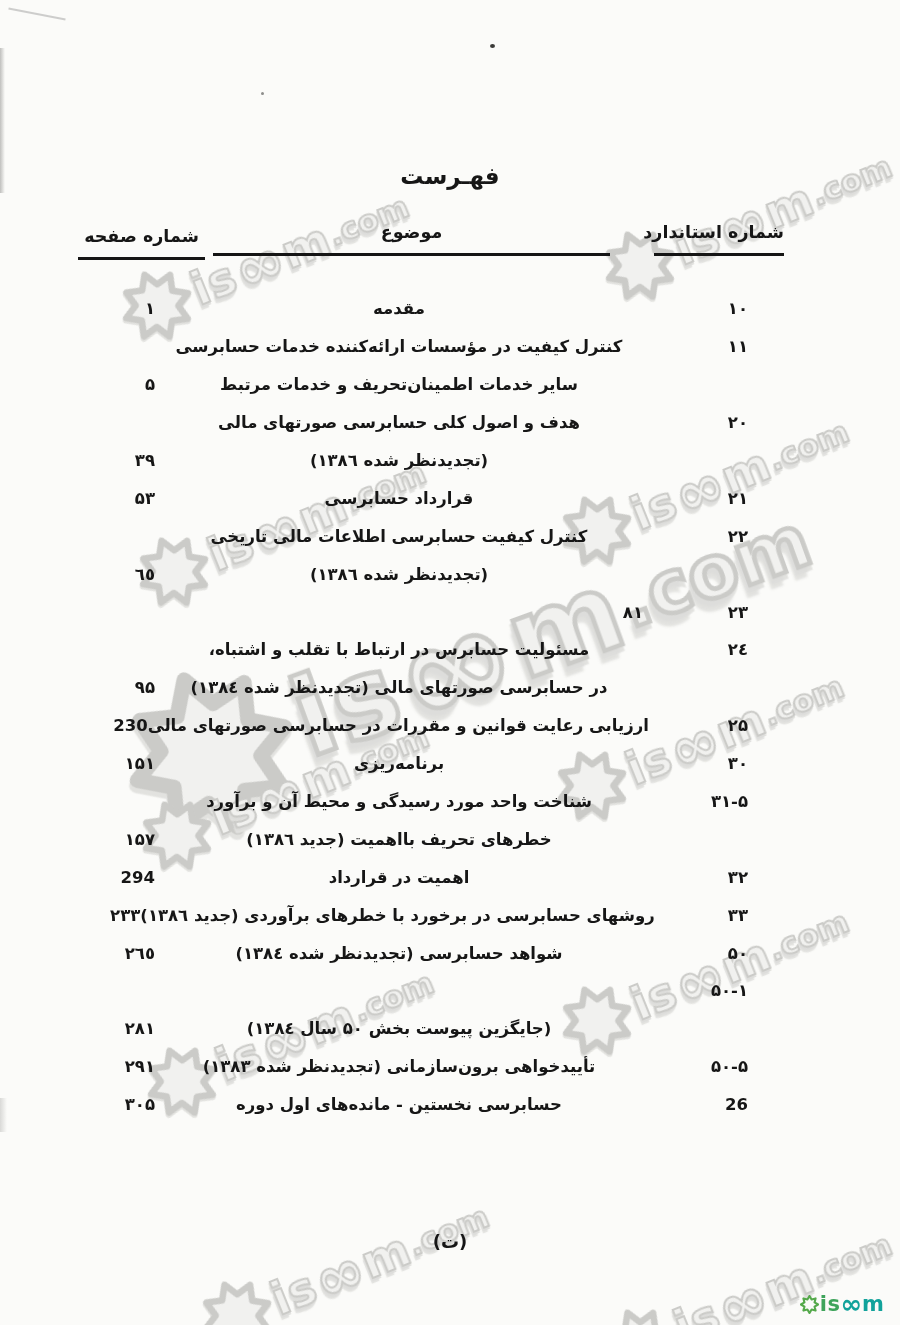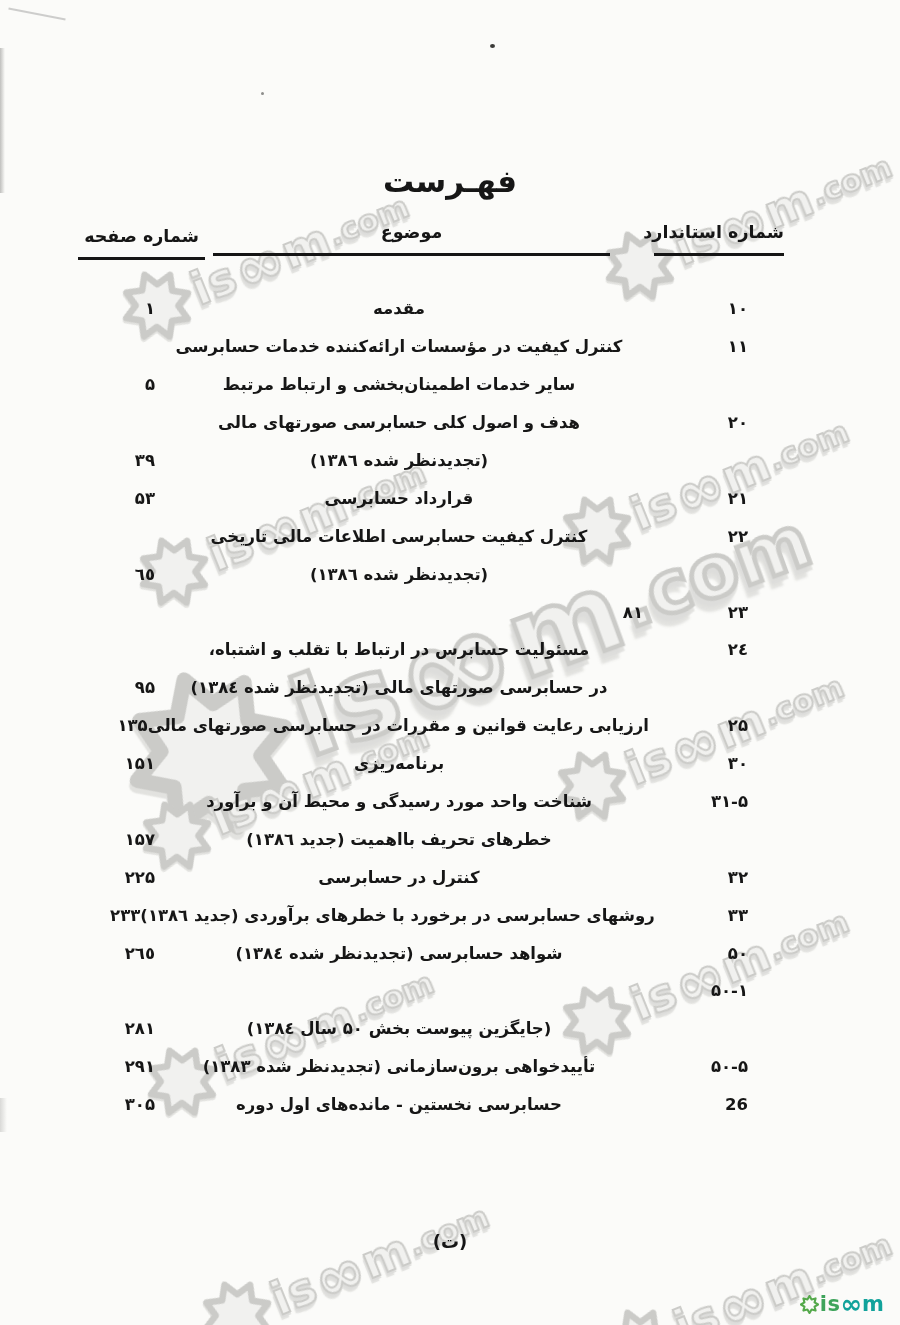--- a/index.html
+++ b/index.html
@@ -19,21 +19,21 @@
   }
   .wm svg{flex:0 0 auto;margin-right:2px;}
   .wm .t-is{font-size:46px;letter-spacing:1px;}
   .wm .t-oo{font-size:60px;line-height:1;margin:0 1px;}
   .wm .t-m{font-size:46px;}
   .wm .t-dom{font-size:31px;margin-left:2px;}
   
   .content{position:absolute;inset:0;z-index:2;direction:rtl;}
   .doc-title{
     position:absolute;top:163px;left:0;right:0;margin:0;
-    text-align:center;font-size:31px;font-weight:bold;letter-spacing:0.5px;
+    text-align:center;font-size:23px;font-weight:bold;letter-spacing:0.5px;
   }
   .th{
     position:absolute;top:222px;height:34px;box-sizing:border-box;
     font-size:17.5px;font-weight:bold;text-align:center;white-space:nowrap;
     border-bottom:3.5px solid #151515;padding-bottom:4px;
   }
   .th-std{left:654px;width:130px;}
   .th-subj{left:213px;width:397px;text-align:center;}
   .th-page{left:78px;width:127px;top:226px;}
   .rows{position:absolute;top:290px;left:80px;width:668px;}
@@ -190,21 +190,21 @@
           <div class="cell cell-subj">مقدمه</div>
           <div class="cell cell-page">١</div>
         </div>
         <div class="row">
           <div class="cell cell-std">١١</div>
           <div class="cell cell-subj">کنترل کیفیت در مؤسسات ارائه‌کننده خدمات حسابرسی</div>
           <div class="cell cell-page"></div>
         </div>
         <div class="row">
           <div class="cell cell-std"></div>
-          <div class="cell cell-subj">سایر خدمات اطمینان‌بخشی و ارتباط مرتبط</div>
+          <div class="cell cell-subj">سایر خدمات اطمینان‌تحریف و خدمات مرتبط</div>
           <div class="cell cell-page">۵</div>
         </div>
         <div class="row">
           <div class="cell cell-std">٢٠</div>
           <div class="cell cell-subj">هدف و اصول کلی حسابرسی صورتهای مالی</div>
           <div class="cell cell-page"></div>
         </div>
         <div class="row">
           <div class="cell cell-std"></div>
           <div class="cell cell-subj">(تجدیدنظر شده ١٣٨٦)</div>
@@ -235,41 +235,41 @@
           <div class="cell cell-page"></div>
         </div>
         <div class="row">
           <div class="cell cell-std"></div>
           <div class="cell cell-subj">در حسابرسی صورتهای مالی (تجدیدنظر شده ١٣٨٤)</div>
           <div class="cell cell-page">۹۵</div>
         </div>
         <div class="row">
           <div class="cell cell-std">۲۵</div>
           <div class="cell cell-subj">ارزیابی رعایت قوانین و مقررات در حسابرسی صورتهای مالی</div>
-          <div class="cell cell-page">۱۳۵</div>
+          <div class="cell cell-page">230</div>
         </div>
         <div class="row">
           <div class="cell cell-std">٣٠</div>
           <div class="cell cell-subj">برنامه‌ریزی</div>
           <div class="cell cell-page">۱۵۱</div>
         </div>
         <div class="row">
           <div class="cell cell-std">۳۱-۵</div>
           <div class="cell cell-subj">شناخت واحد مورد رسیدگی و محیط آن و برآورد</div>
           <div class="cell cell-page"></div>
         </div>
         <div class="row">
           <div class="cell cell-std"></div>
           <div class="cell cell-subj">خطرهای تحریف بااهمیت (جدید ١٣٨٦)</div>
           <div class="cell cell-page">۱۵۷</div>
         </div>
         <div class="row">
           <div class="cell cell-std">٣٢</div>
-          <div class="cell cell-subj">کنترل در حسابرسی</div>
-          <div class="cell cell-page">۲۲۵</div>
+          <div class="cell cell-subj">اهمیت در قرارداد</div>
+          <div class="cell cell-page">294</div>
         </div>
         <div class="row">
           <div class="cell cell-std">٣٣</div>
           <div class="cell cell-subj">روشهای حسابرسی در برخورد با خطرهای برآوردی (جدید ١٣٨٦)</div>
           <div class="cell cell-page">٢٣٣</div>
         </div>
         <div class="row">
           <div class="cell cell-std">۵۰</div>
           <div class="cell cell-subj">شواهد حسابرسی (تجدیدنظر شده ١٣٨٤)</div>
           <div class="cell cell-page">٢٦٥</div>

